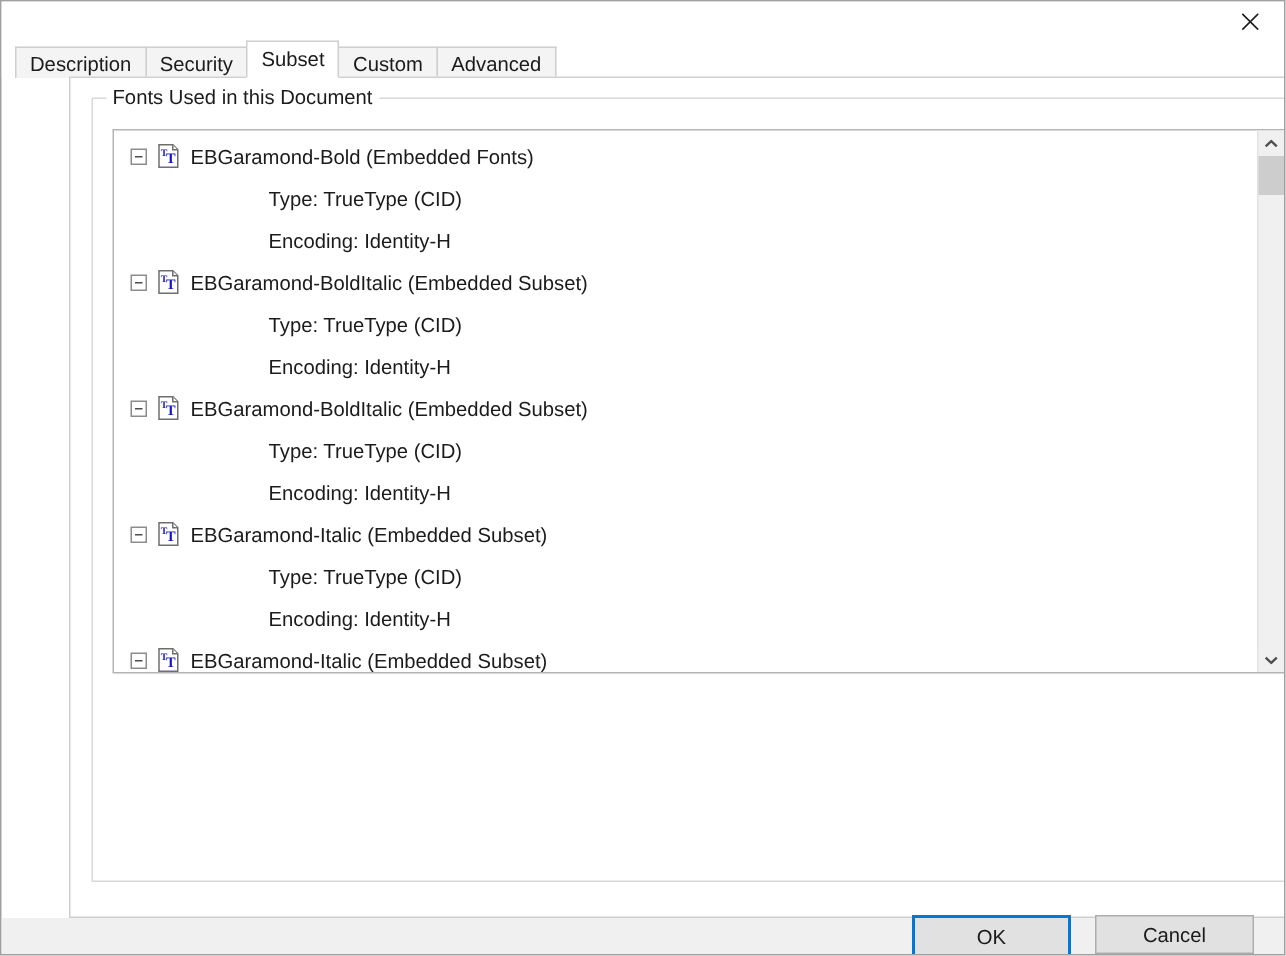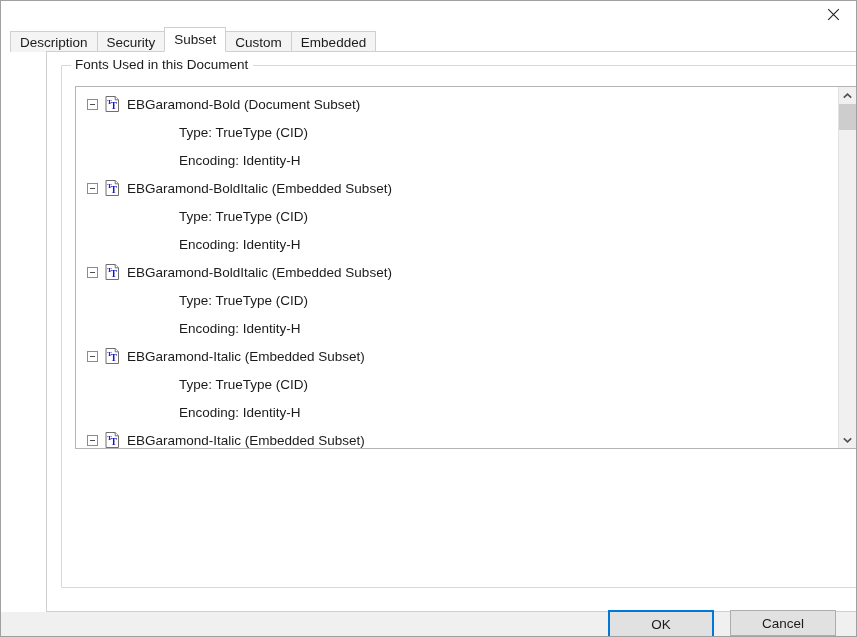--- a/index.html
+++ b/index.html
@@ -293,21 +293,21 @@
       </span>
     </div>
   </div>
 
   <div class="tabstrip">
     <div class="tabs">
       <div class="tab">Description</div>
       <div class="tab">Security</div>
       <div class="tab selected">Subset</div>
       <div class="tab">Custom</div>
-      <div class="tab">Embedded</div>
+      <div class="tab">Advanced</div>
     </div>
   </div>
 
   <div class="tabpanel">
 
     <div class="groupbox">
       <div class="groupbox-legend">Fonts Used in this Document</div>
 
       <div class="listbox">
 
@@ -317,21 +317,21 @@
             <div class="tree-node">
               <span class="expander"></span>
               <span>
                 <svg class="font-icon" viewBox="0 0 15 16">
                   <path d="M1 0.5 H10.2 L13.5 3.7 V15.5 H1 Z" fill="#ffffff" stroke="#6e6e6e" stroke-width="1"></path>
                   <path d="M10.2 0.6 V3.8 H13.4" fill="#ffffff" stroke="#6e6e6e" stroke-width="1"></path>
                   <text x="2.2" y="8.2" font-family="Liberation Serif, serif" font-size="6.6" font-weight="bold" fill="#1515c8">T</text>
                   <text x="5.6" y="12.6" font-family="Liberation Serif, serif" font-size="9.6" font-weight="bold" fill="#1515c8">T</text>
                 </svg>
               </span>
-              <span class="node-label">EBGaramond-Bold (Document Subset)</span>
+              <span class="node-label">EBGaramond-Bold (Embedded Fonts)</span>
             </div>
             <div class="tree-child">
               <span class="child-label">Type: TrueType (CID)</span>
             </div>
             <div class="tree-child">
               <span class="child-label">Encoding: Identity-H</span>
             </div>
 
             <div class="tree-node">
               <span class="expander"></span>

